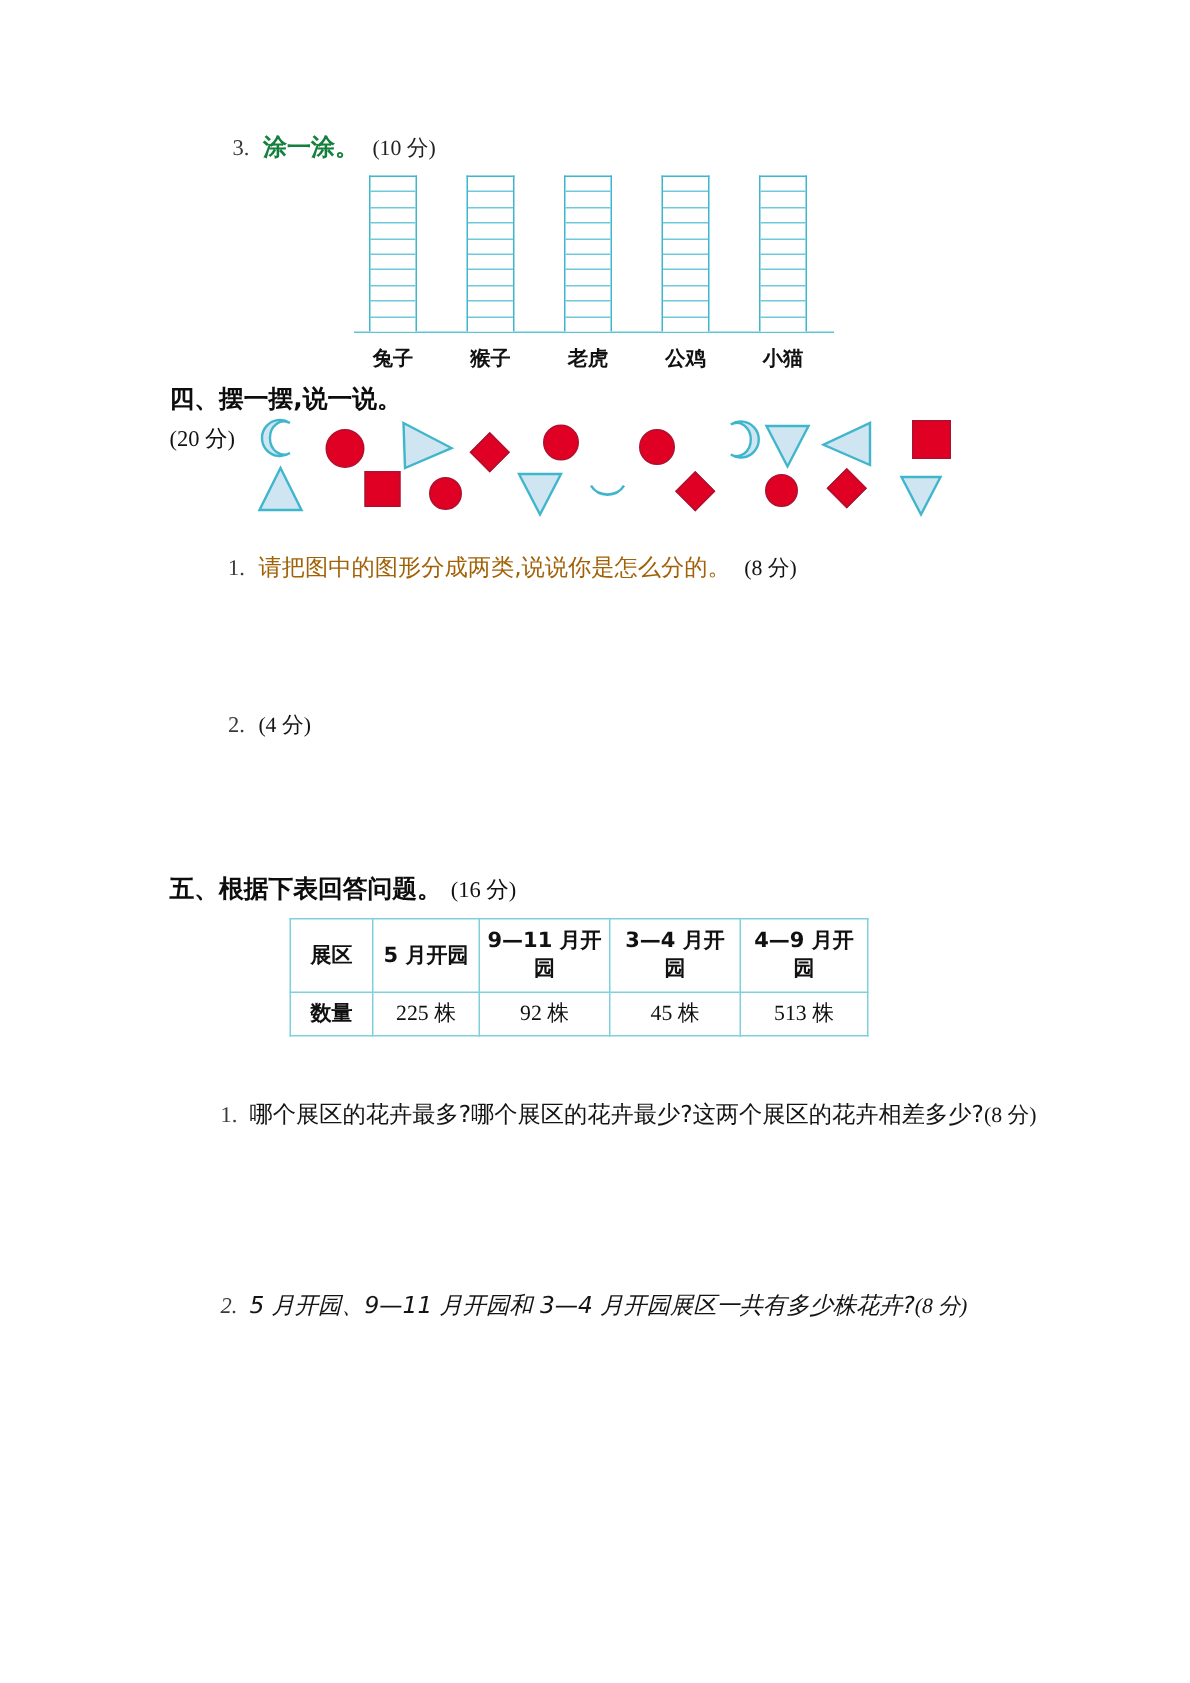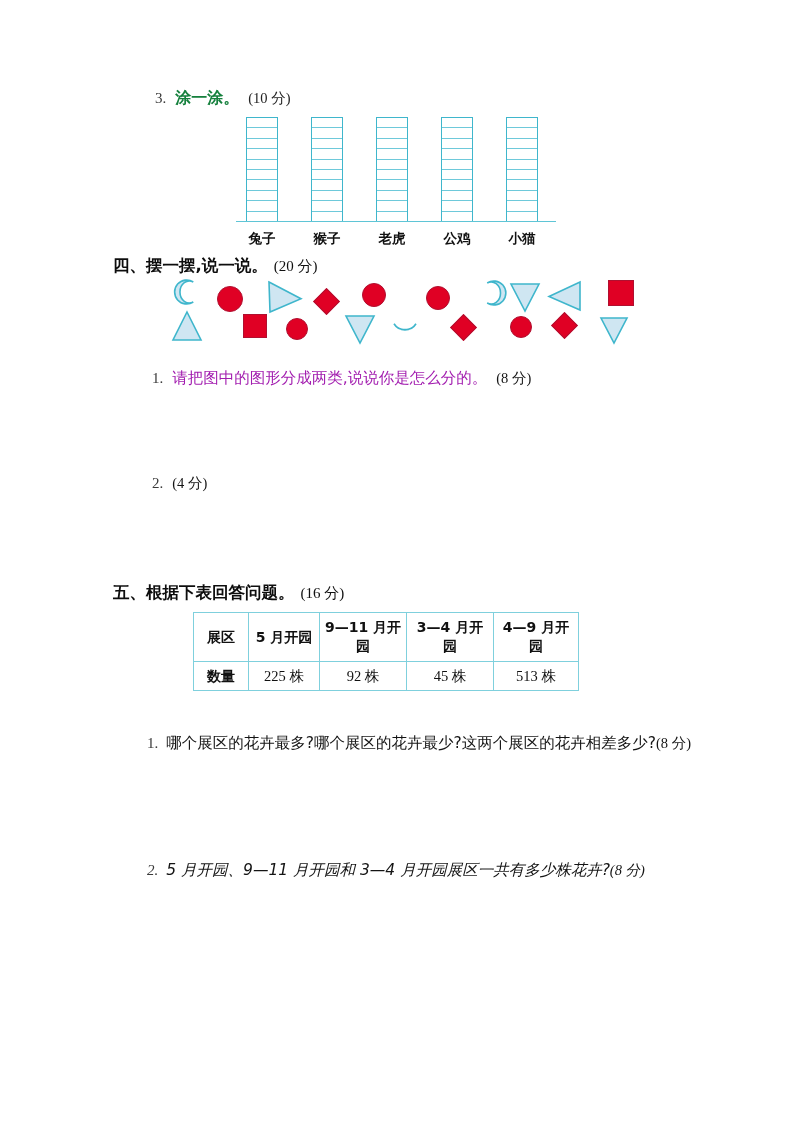--- a/index.html
+++ b/index.html
@@ -126,21 +126,21 @@
     font-family: "DejaVu Sans", "Liberation Sans", sans-serif;
     font-size: 16.5px;
     font-weight: bold;
     color: #0d0d0d;
   }
   .section-head .score {
     font-family: "Liberation Serif", serif;
     font-size: 15px;
     color: #111;
   }
-  #sec4-head { left: 113px; top: 255px; }
+  #sec4-head { left: 113px; top: 255px; flex-direction: column; }
   #sec5-head { left: 113px; top: 582px; }
 
   
   #shapes {
     position: absolute;
     left: 170px;
     top: 278px;
     width: 490px;
     height: 72px;
   }
@@ -178,21 +178,21 @@
     gap: 9px;
   }
   .subq .n {
     font-family: "Liberation Serif", serif;
     font-size: 15px;
     color: #3a3a3a;
   }
   .subq .t {
     font-family: "DejaVu Sans", "Liberation Sans", sans-serif;
     font-size: 15.5px;
-    color: #a21caf;
+    color: #a16207;
   }
   .subq .s {
     font-family: "Liberation Serif", serif;
     font-size: 14.5px;
     color: #141414;
   }
   #sec4-q1 { left: 152px; top: 368px; }
   #sec4-q2 { left: 152px; top: 474px; }
 
   

